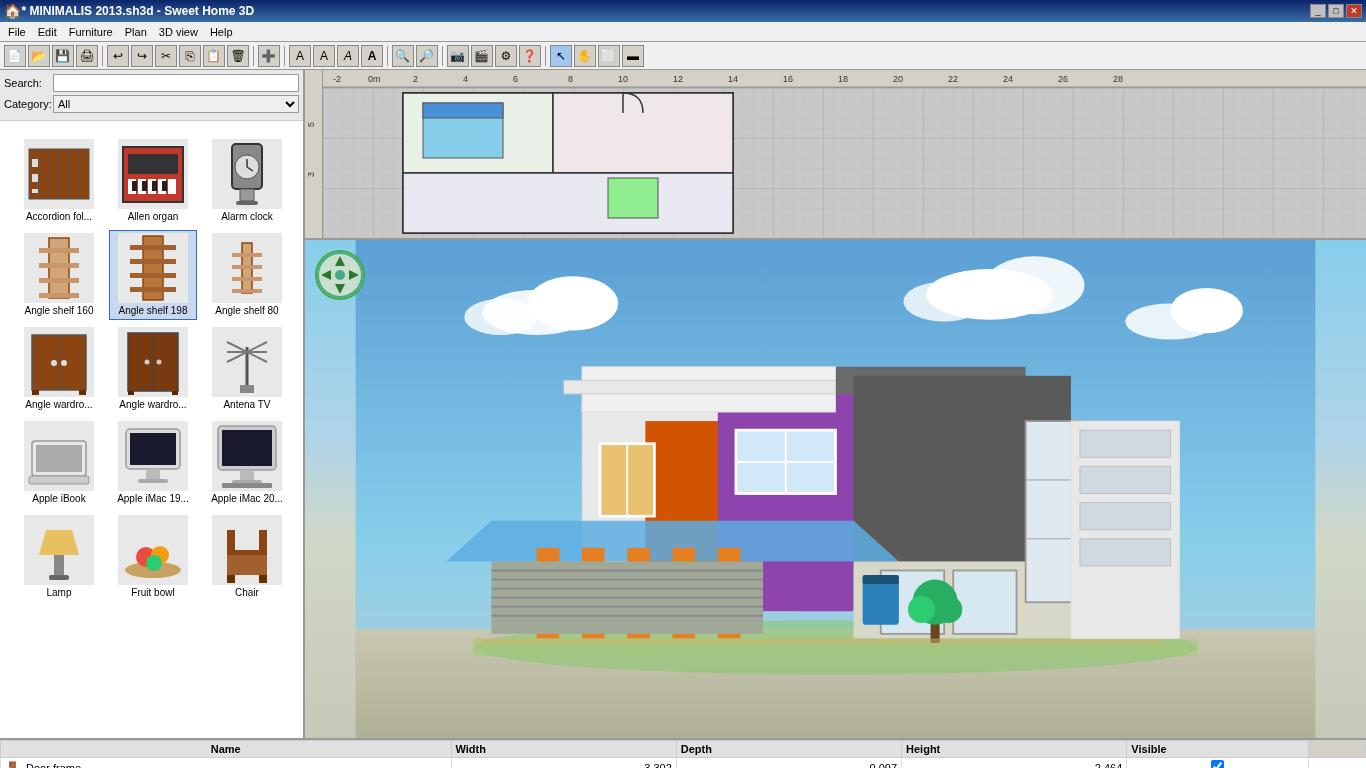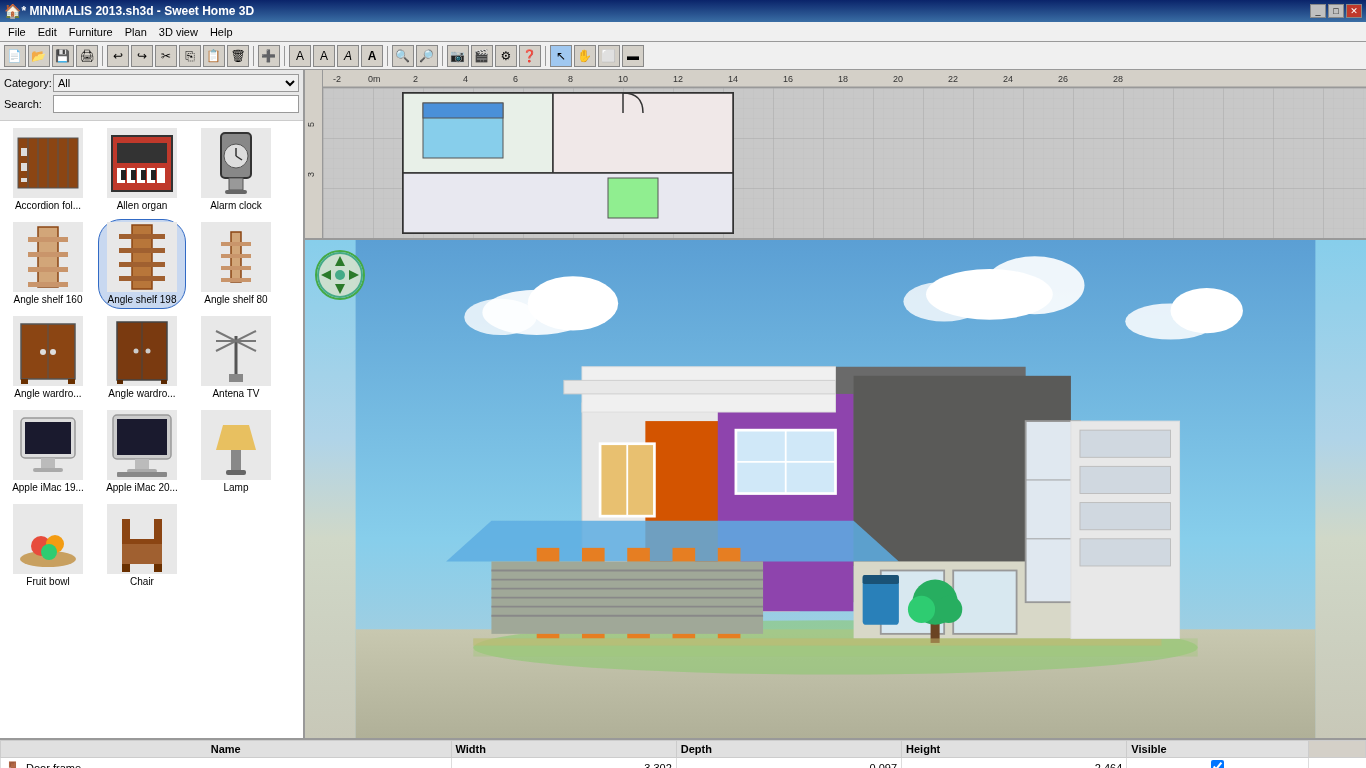--- a/index.html
+++ b/index.html
@@ -102,21 +102,21 @@
       border: 1px solid #999;
       font-size: 11px;
     }
 
     
     #furniture-grid {
       flex: 1;
       overflow-y: auto;
       overflow-x: hidden;
       background: white;
-      padding: 4px;
+      padding: 15px;
     }
     .furniture-grid-inner {
       display: grid;
       grid-template-columns: repeat(3, 90px);
       gap: 4px;
     }
     .furniture-item {
       width: 88px;
       display: flex;
       flex-direction: column;
@@ -303,28 +303,28 @@
   <div class="tool-btn">✋</div>
   <div class="tool-btn">⬜</div>
   <div class="tool-btn">▬</div>
 </div>
 
 <div id="main-layout">
 
   <div id="left-panel">
     <div id="library-header">
       <div class="lib-row">
+        <span class="lib-label">Search:</span>
+        <input type="text" class="lib-input" style="">
+      </div>
+      <div class="lib-row">
         <span class="lib-label">Category:</span>
         <select class="lib-select">
           <option>All</option>
         </select>
-      </div>
-      <div class="lib-row">
-        <span class="lib-label">Search:</span>
-        <input type="text" class="lib-input" style="">
       </div>
     </div>
 
     <div id="furniture-grid">
       <div class="furniture-grid-inner">
 
         <div class="furniture-item">
           <div class="furniture-item-img">
             <svg width="70" height="70" viewBox="0 0 70 70">
               <rect x="5" y="10" width="60" height="50" fill="#8B4513" stroke="#555" stroke-width="1"></rect>
@@ -380,21 +380,21 @@
               <rect x="25" y="5" width="20" height="60" fill="#d2a679" stroke="#8B4513" stroke-width="1.5"></rect>
               <rect x="15" y="15" width="40" height="5" fill="#c9956b"></rect>
               <rect x="15" y="30" width="40" height="5" fill="#c9956b"></rect>
               <rect x="15" y="45" width="40" height="5" fill="#c9956b"></rect>
               <rect x="15" y="60" width="40" height="5" fill="#c9956b"></rect>
             </svg>
           </div>
           <span class="furniture-item-label">Angle shelf 160</span>
         </div>
 
-        <div class="furniture-item" style="background:#c8d8f0; border-color:#316ac5;border-radius:23px;">
+        <div class="furniture-item" style="background:#c8d8f0; border-color:#316ac5;">
           <div class="furniture-item-img">
             <svg width="70" height="70" viewBox="0 0 70 70">
               <rect x="25" y="3" width="20" height="64" fill="#b8763a" stroke="#8B4513" stroke-width="1.5"></rect>
               <rect x="12" y="12" width="46" height="5" fill="#a06030"></rect>
               <rect x="12" y="26" width="46" height="5" fill="#a06030"></rect>
               <rect x="12" y="40" width="46" height="5" fill="#a06030"></rect>
               <rect x="12" y="54" width="46" height="5" fill="#a06030"></rect>
             </svg>
           </div>
           <span class="furniture-item-label">Angle shelf 198</span>
@@ -447,20 +447,30 @@
               <line x1="35" y1="60" x2="35" y2="20" stroke="#555" stroke-width="3"></line>
               <line x1="15" y1="35" x2="55" y2="15" stroke="#777" stroke-width="2"></line>
               <line x1="15" y1="25" x2="55" y2="25" stroke="#777" stroke-width="2"></line>
               <line x1="15" y1="15" x2="55" y2="35" stroke="#777" stroke-width="2"></line>
               <rect x="28" y="58" width="14" height="8" fill="#888"></rect>
             </svg>
           </div>
           <span class="furniture-item-label">Antena TV</span>
         </div>
 
+        <div class="furniture-item">
+          <div class="furniture-item-img">
+            <svg width="70" height="70" viewBox="0 0 70 70">
+              <rect x="8" y="20" width="54" height="35" rx="3" fill="#e8e8e8" stroke="#999" stroke-width="1.5"></rect>
+              <rect x="12" y="24" width="46" height="27" fill="#aaa"></rect>
+              <rect x="5" y="55" width="60" height="8" rx="2" fill="#ccc" stroke="#999" stroke-width="1"></rect>
+            </svg>
+          </div>
+          <span class="furniture-item-label">Apple iBook</span>
+        </div>
 
         <div class="furniture-item">
           <div class="furniture-item-img">
             <svg width="70" height="70" viewBox="0 0 70 70">
               <rect x="8" y="8" width="54" height="40" rx="4" fill="#ddd" stroke="#999" stroke-width="1.5"></rect>
               <rect x="12" y="12" width="46" height="32" fill="#1a1a2e"></rect>
               <rect x="28" y="48" width="14" height="10" fill="#bbb"></rect>
               <rect x="20" y="58" width="30" height="4" rx="2" fill="#aaa"></rect>
             </svg>
           </div>

